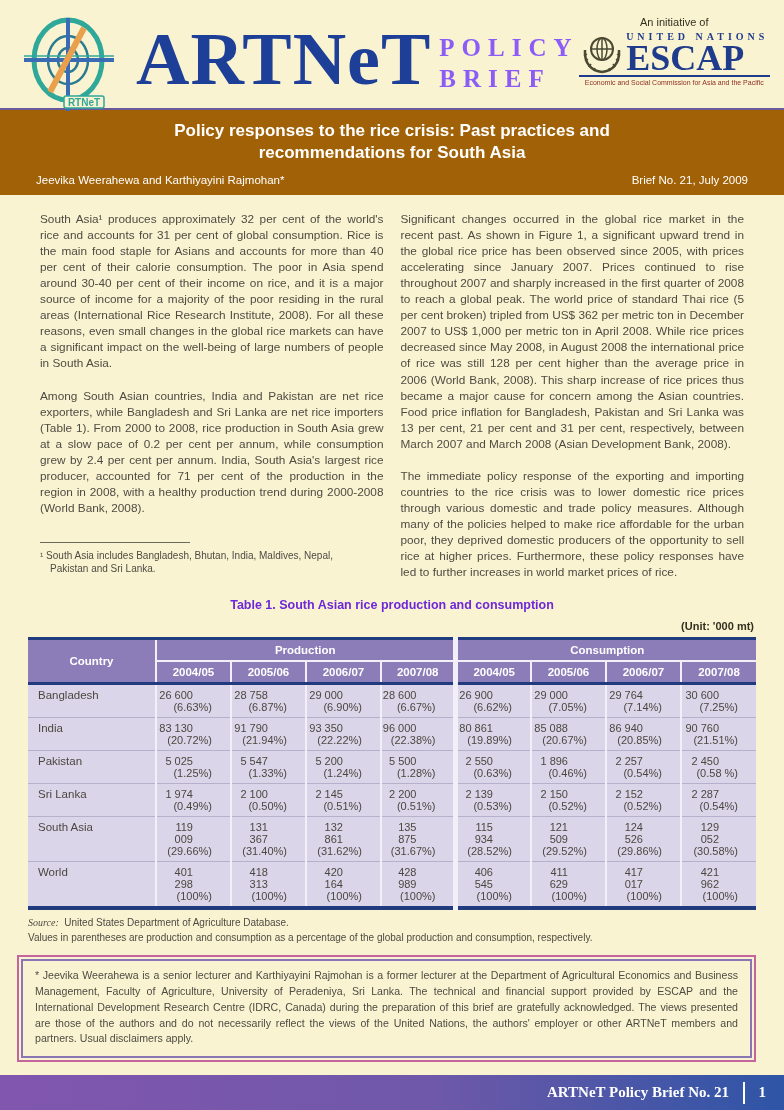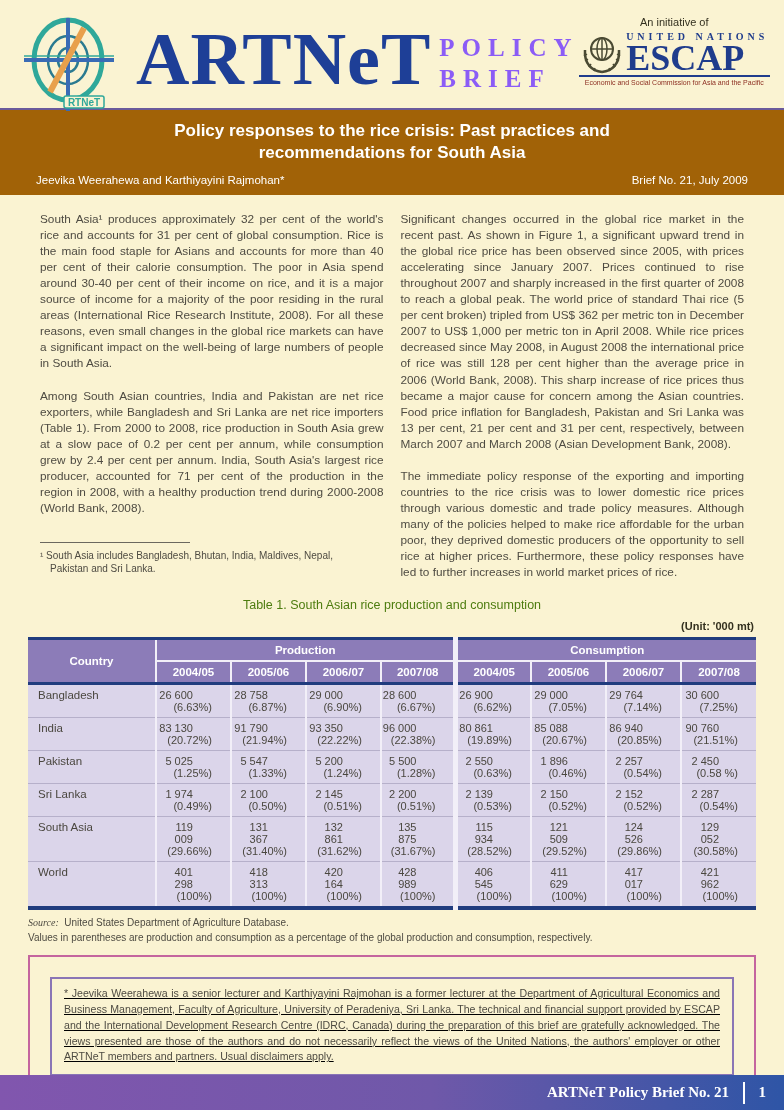--- a/index.html
+++ b/index.html
@@ -27,21 +27,21 @@
   .band-meta{display:flex;justify-content:space-between;font-size:11.5px;margin-top:10px;}
 
   
   .columns{display:flex;gap:17px;padding:16px 40px 0 40px;color:#4E4B42;}
   .col{flex:1;font-size:11.8px;line-height:1.36;text-align:justify;}
   .col p{margin:0 0 16px 0;}
   .footnote-sep{border:none;border-top:1px solid #6b685e;width:150px;margin:26px 0 6px 0;}
   .footnote{font-size:10px;line-height:1.35;color:#4E4B42;padding-left:10px;text-indent:-10px;text-align:left;max-width:300px;}
 
   
-  .table-title{text-align:center;color:#4d7c0f;font-weight:normal;font-size:12.5px;margin-top:2px;}
+  .table-title{text-align:center;color:#6d28d9;font-weight:bold;font-size:12.5px;margin-top:2px;}
   .unit-line{text-align:right;font-weight:bold;font-size:11px;color:#33301f;padding:8px 30px 5px 0;}
   table.rice{border-collapse:collapse;width:728px;margin:0 auto;border-top:3px solid #203C7E;border-bottom:4px solid #203C7E;table-layout:fixed;}
   table.rice col.c-country{width:128px;}
   table.rice col.c-num{width:75px;}
   thead th{background:#8C7CB8;color:#fff;font-size:11.5px;font-weight:bold;padding:4px 2px;}
   thead{border-bottom:3px solid #203C7E;}
   th.group{border-bottom:2px solid #f2eff8;}
   th.country-h{border-right:2px solid #f2eff8;}
   th.year{border-left:2px solid #f2eff8;}
   th.group-start,td.group-start{border-left:5px solid #f2eff8 !important;}
@@ -49,21 +49,21 @@
   tbody td.country{border-left:none;text-align:left;padding-left:10px;font-size:11.5px;}
   tbody tr + tr td{border-top:1.5px solid #b6b0ca;}
   .cell-value{text-align:right;padding-right:37px;}
   .cell-pct{text-align:right;padding-right:18px;}
 
   
   .source-block{width:728px;margin:5px auto 0 auto;color:#4E4B42;font-size:10px;line-height:1.5;}
   .source-label{font-family:"Liberation Serif",serif;font-style:italic;}
 
   
-  .box-outer{margin:10px 28px 0 28px;border:2px solid #C4659E;padding:20px;text-decoration:underline;}
+  .box-outer{margin:10px 28px 0 17px;border:2px solid #C4659E;padding:2px;}
   .box-inner{border:2px solid #8A75B5;padding:7px 12px 9px 12px;font-size:10.6px;line-height:1.5;color:#4E4B42;text-align:justify;}
 
   
   .bottom-bar{position:absolute;left:0;bottom:0;width:100%;height:35px;background:linear-gradient(90deg,#8156AE 0%,#6F58A9 55%,#2E55A6 100%);display:flex;align-items:center;justify-content:flex-end;color:#fff;}
   .bar-label{font-family:"Liberation Serif",serif;font-weight:bold;font-size:15px;}
   .bar-divider{width:1.5px;height:22px;background:#fff;margin:0 14px;}
   .bar-page{font-family:"Liberation Serif",serif;font-weight:bold;font-size:15px;margin-right:18px;}
 </style>
 </head>
 <body>

